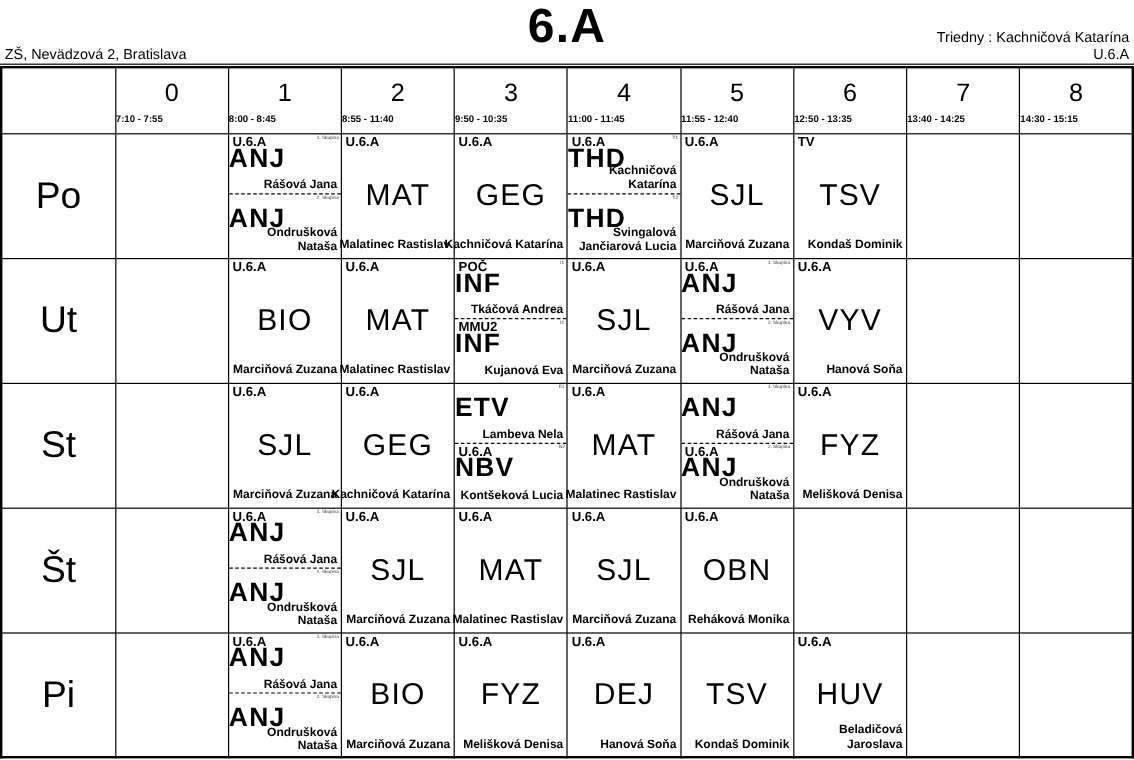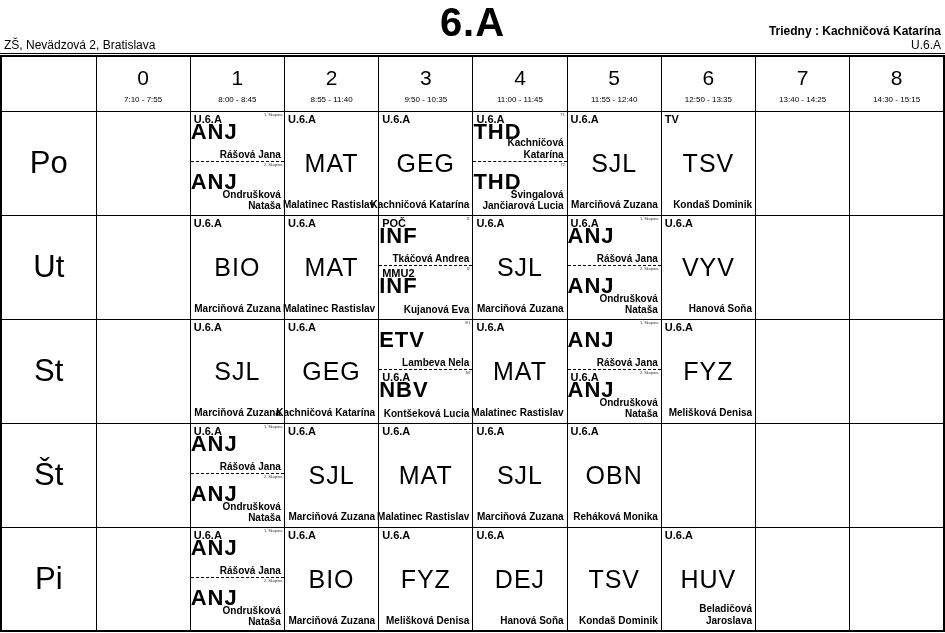--- a/index.html
+++ b/index.html
@@ -6,30 +6,30 @@
   html,body { background:#ffffff; }
   body {
     width:945px; height:633px; overflow:hidden;
     font-family:"Liberation Sans", sans-serif; color:#000;
     position:relative;
   }
   .top { position:relative; height:54px; border-bottom:1px solid #000; }
   .title { position:absolute; top:0; left:0; right:0; text-align:center;
            font-size:40px; font-weight:bold; letter-spacing:1px; }
   .school { position:absolute; left:4px; bottom:1px; font-size:12px; }
-  .class-teacher { position:absolute; right:4px; top:24px; font-size:12px;font-weight:bold; }
+  .class-teacher { position:absolute; right:4px; top:24px; font-size:12px; }
   .class-room { position:absolute; right:4px; top:38px; font-size:12px; }
 
   table { border-collapse:collapse; table-layout:fixed; width:945px; margin-top:1px;
           border:2px solid #000; }
   td { border:1px solid #000; padding:0; vertical-align:top; overflow:visible; }
 
   tr.header-row td { height:55px; vertical-align:top; }
   .num  { text-align:center; font-size:21px; margin-top:9px; }
-  .time { text-align:center; font-size:8px;  margin-top:5px; }
+  .time { font-size:8px;  margin-top:5px;font-weight:bold; }
 
   td.day-cell { vertical-align:middle; text-align:center; font-size:31px; height:104px;margin-left:25px; }
 
   .cell { position:relative; height:102px; }
   .room    { position:absolute; top:1px; left:3px; font-size:11px; font-weight:bold; }
   .group   { position:absolute; top:1px; right:2px; font-size:6px; color:#333;
              transform:scale(0.65); transform-origin:top right; white-space:nowrap; }
   .cell.single .subject { position:absolute; top:37px; left:0; right:0; text-align:center;
                           font-size:25px; font-weight:normal; letter-spacing:1px; }
   .cell.single .teacher { position:absolute; bottom:3px; right:3px; text-align:right;

